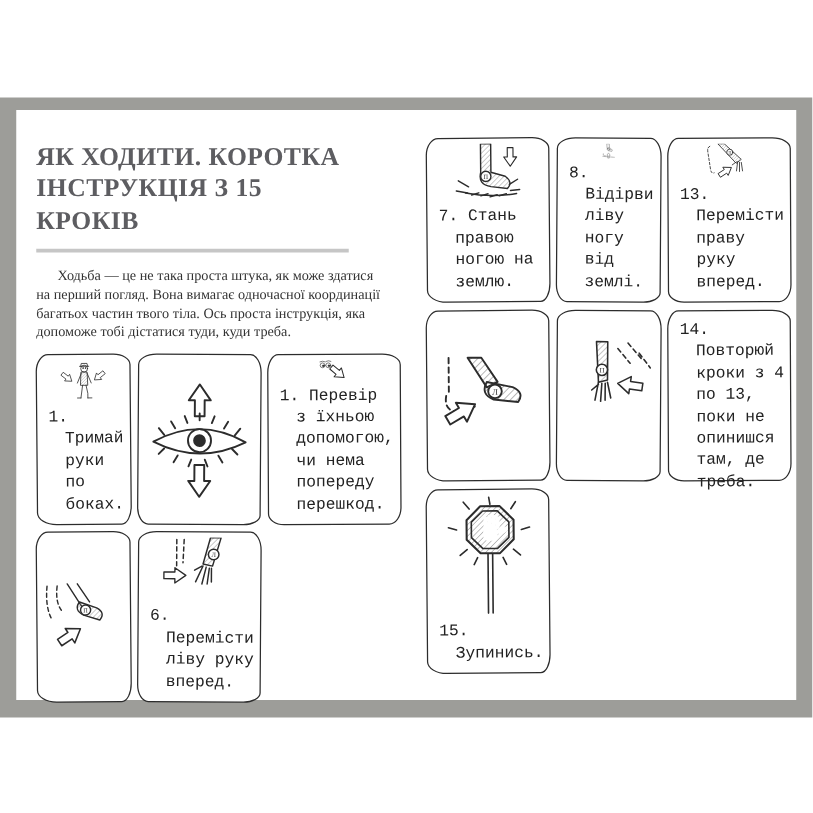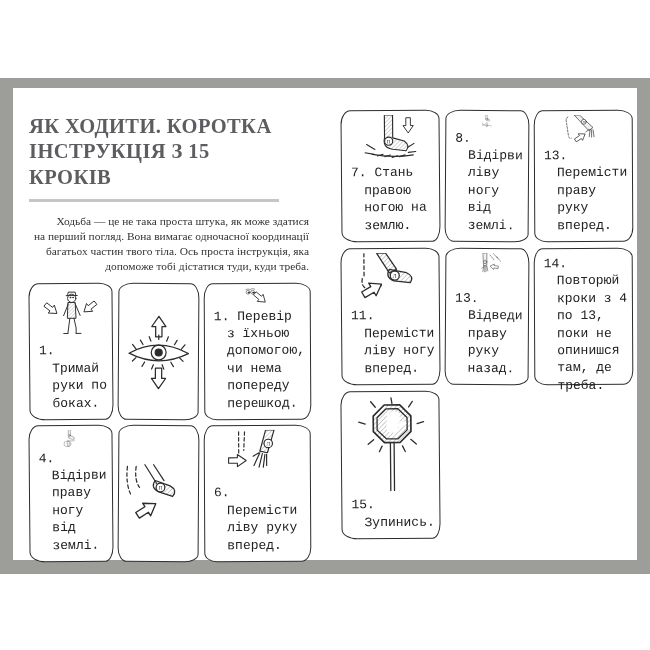--- a/index.html
+++ b/index.html
@@ -6,21 +6,21 @@
   body{width:650px;height:650px;background:#ffffff;position:relative;overflow:hidden;
        font-family:"Liberation Serif","DejaVu Serif",serif;}
   .frame{position:absolute;left:0;top:78px;width:650px;height:496px;background:#9d9d99;}
   .page{position:absolute;left:13px;top:88px;width:624px;height:472px;background:#ffffff;
         display:flex;box-sizing:border-box;}
   .col-left{width:288px;margin-left:16px;padding-top:26px;box-sizing:border-box;}
   .col-right{width:286px;margin-left:24px;padding-top:22px;box-sizing:border-box;}
   .title{font-size:20.5px;line-height:1.24;color:#5d5d61;letter-spacing:.4px;
          font-weight:bold;margin:0 0 9px;width:264px;}
   .divider{width:250px;height:2.5px;background:#c6c6c6;margin:0 0 12px;}
-  .intro{font-size:11.4px;line-height:1.33;color:#333;margin:0 0 9px;width:280px;text-indent:17px;text-align:right;}
+  .intro{font-size:11.4px;line-height:1.33;color:#333;margin:0 0 9px;width:280px;text-indent:17px;}
   .steps{display:grid;grid-template-columns:repeat(3,1fr);}
   .steps.left{width:282px;grid-auto-rows:137px;gap:5px;}
   .steps.right{width:286px;grid-template-rows:132px 137px 148px;gap:6px 5px;}
   .panel{border:1.5px solid #2c2c2c;background:#fff;display:flex;flex-direction:column;
          padding:4px 3px 2px;box-sizing:border-box;}
   .steps .panel:nth-child(3n+1){transform:rotate(-.5deg);border-radius:10px 14px 8px 16px/14px 9px 15px 10px;}
   .steps .panel:nth-child(3n+2){transform:rotate(.4deg); border-radius:15px 9px 14px 9px/9px 15px 8px 14px;}
   .steps .panel:nth-child(3n)  {transform:rotate(-.3deg);border-radius:9px 15px 10px 13px/15px 9px 14px 9px;}
   .sk{flex:1 1 auto;min-height:0;width:100%;display:block;}
   .cap{flex:0 0 auto;font-size:13px;line-height:1.34;color:#222;
@@ -90,33 +90,20 @@
               <circle cx="29" cy="12" r="5.5"></circle>
             <circle cx="17.5" cy="13" r="2" fill="#2c2c2c"></circle>
               <circle cx="30.5" cy="13" r="2" fill="#2c2c2c"></circle>
             <path d="M10,4 Q16,1 22,4 M24,3 Q30,0 35,3"></path>
             <use href="#barrow" transform="translate(36,16) rotate(40) scale(1.45)"></use>
           </g>
         </svg>
         <div class="cap">1. Перевір з їхньою допомогою, чи нема попереду перешкод.</div>
       </div>
 
-      <div class="panel">
-        <svg class="sk" viewBox="0 0 84 80" preserveAspectRatio="xMidYMid meet">
-          <g stroke="#2c2c2c" stroke-width="1.4" fill="none" stroke-linecap="round" stroke-linejoin="round">
-            <path d="M33,0 L33,28 Q31,39 44,41 L59,43 Q65,37 57,31 L43,27 L43,0 Z" fill="url(#hatch)"></path>
-            <path d="M28,47 l8,2 M40,49 l9,1 M52,49 l8,0"></path>
-            <rect x="14" y="52" width="30" height="22" rx="7" stroke-dasharray="4 3"></rect>
-            <use href="#barrow" transform="translate(33,72) rotate(-90) scale(0.8)"></use>
-            <circle cx="38" cy="25" r="5" fill="#ffffff"></circle>
-            <text x="38" y="27.4" text-anchor="middle" font-size="6.2" fill="#2c2c2c" stroke="none" font-family="Liberation Serif, serif">П</text>
-          </g>
-        </svg>
-        <div class="cap">4. Відірви праву ногу від землі.</div>
-      </div>
 
       <div class="panel">
         <svg class="sk" viewBox="0 0 84 68" preserveAspectRatio="xMidYMid meet">
           <g stroke="#2c2c2c" stroke-width="1.4" fill="none" stroke-linecap="round" stroke-linejoin="round">
             <path d="M6,2 Q4,22 10,34 M16,2 Q14,18 20,26" stroke-dasharray="4 3"></path>
             <path d="M26,0 L40,22 M36,0 L48,18"></path>
             <path d="M38,18 Q32,26 42,31 L58,36 Q64,29 55,24 Z" fill="url(#hatch)"></path>
             <use href="#barrow" transform="translate(18,58) rotate(-33) scale(0.95)"></use>
             <circle cx="44" cy="26" r="5" fill="#ffffff"></circle>
             <text x="44" y="28.4" text-anchor="middle" font-size="6.2" fill="#2c2c2c" stroke="none" font-family="Liberation Serif, serif">П</text>
@@ -194,36 +181,34 @@
           <g stroke="#2c2c2c" stroke-width="1.4" fill="none" stroke-linecap="round" stroke-linejoin="round">
             <path d="M13,0 L13,28" stroke-dasharray="4 3"></path>
             <path d="M11,28 Q9,40 21,40 L32,36" stroke-dasharray="4 3"></path>
             <polygon points="27,0 37,0 49,18 41,22" fill="url(#hatch)"></polygon>
             <path d="M41,18 Q36,27 46,31 L64,33 Q69,26 60,22 Z" fill="url(#hatch)"></path>
             <use href="#barrow" transform="translate(12,46) rotate(-30) scale(0.9)"></use>
             <circle cx="47" cy="25" r="5" fill="#ffffff"></circle>
             <text x="47" y="27.4" text-anchor="middle" font-size="6.2" fill="#2c2c2c" stroke="none" font-family="Liberation Serif, serif">Л</text>
           </g>
         </svg>
-        <div class="cap">11. Перемісти ліву ногу вперед.</div>
       </div>
 
 
       <div class="panel">
         <svg class="sk" viewBox="0 0 84 98" preserveAspectRatio="xMidYMid meet">
           <g stroke="#2c2c2c" stroke-width="1.4" fill="none" stroke-linecap="round" stroke-linejoin="round">
             <polygon points="31,0 41,0 41,34 33,36" fill="url(#hatch)"></polygon>
             <path d="M33,36 L30,52 M36,37 L35,53 M39,37 L39,52 M41,36 L44,50 M33,38 L27,43"></path>
             <path d="M50,6 L61,19 M59,1 L72,16 M69,10 L79,23" stroke-dasharray="4 3"></path>
             <use href="#barrow" transform="translate(72,40) rotate(188) scale(0.85)"></use>
             <circle cx="36" cy="25" r="5" fill="#ffffff"></circle>
             <text x="36" y="27.4" text-anchor="middle" font-size="6.2" fill="#2c2c2c" stroke="none" font-family="Liberation Serif, serif">П</text>
           </g>
         </svg>
-        <div class="cap">13. Відведи праву руку назад.</div>
       </div>
 
       <div class="panel">
         <svg class="sk" viewBox="0 0 84 80" preserveAspectRatio="xMidYMid meet">
           <g stroke="#2c2c2c" stroke-width="1.4" fill="none" stroke-linecap="round" stroke-linejoin="round">
             <use href="#barrow" transform="translate(2,28) scale(0.8)"></use>
             <circle cx="48" cy="9" r="6"></circle>
             <circle cx="46" cy="8" r="0.7" fill="#2c2c2c"></circle>
               <circle cx="50" cy="8" r="0.7" fill="#2c2c2c"></circle>
             <path d="M46,12 q2,1.5 4,0 M43,4 l-3,-3 M48,2 l0,-4 M53,4 l3,-3"></path>

